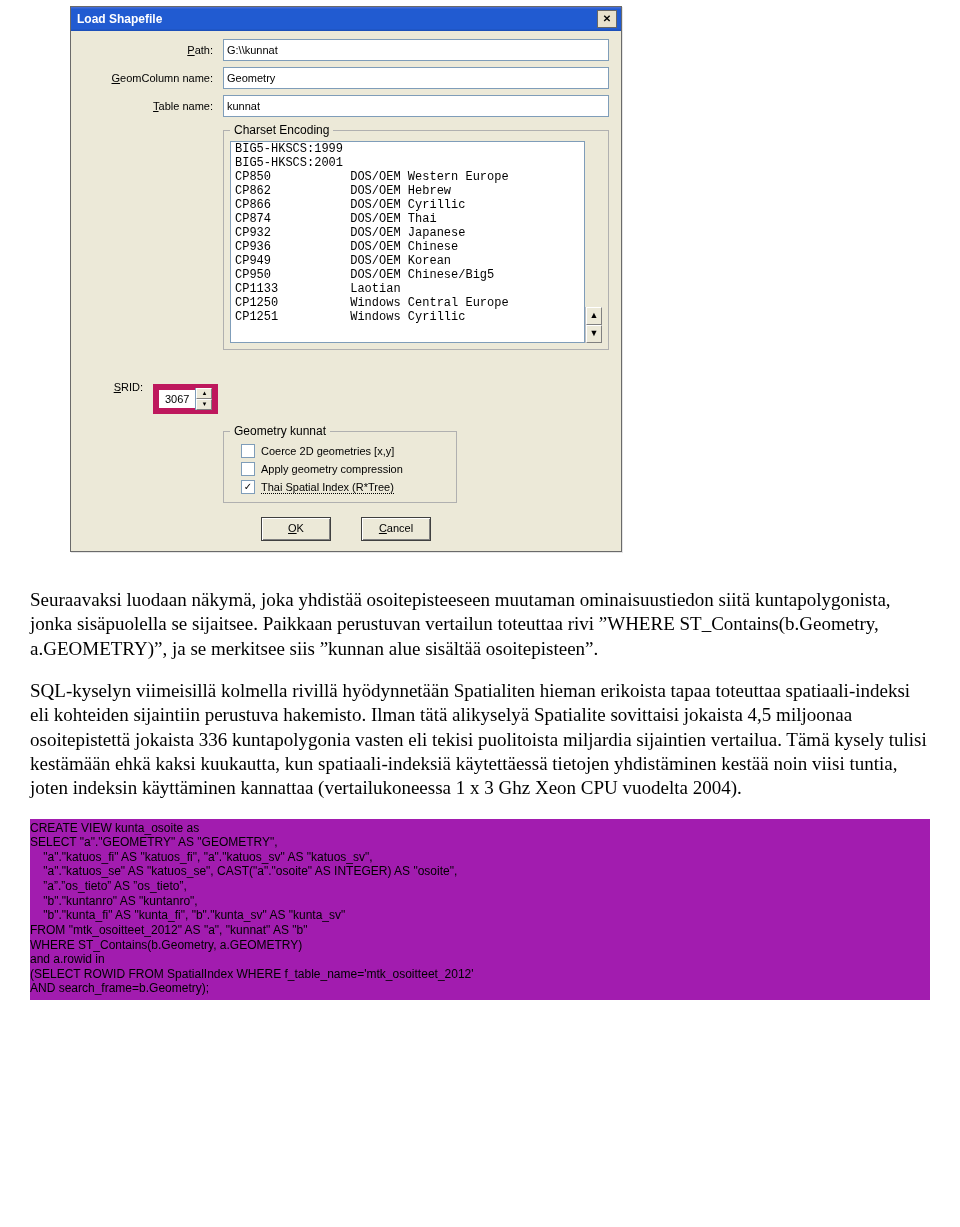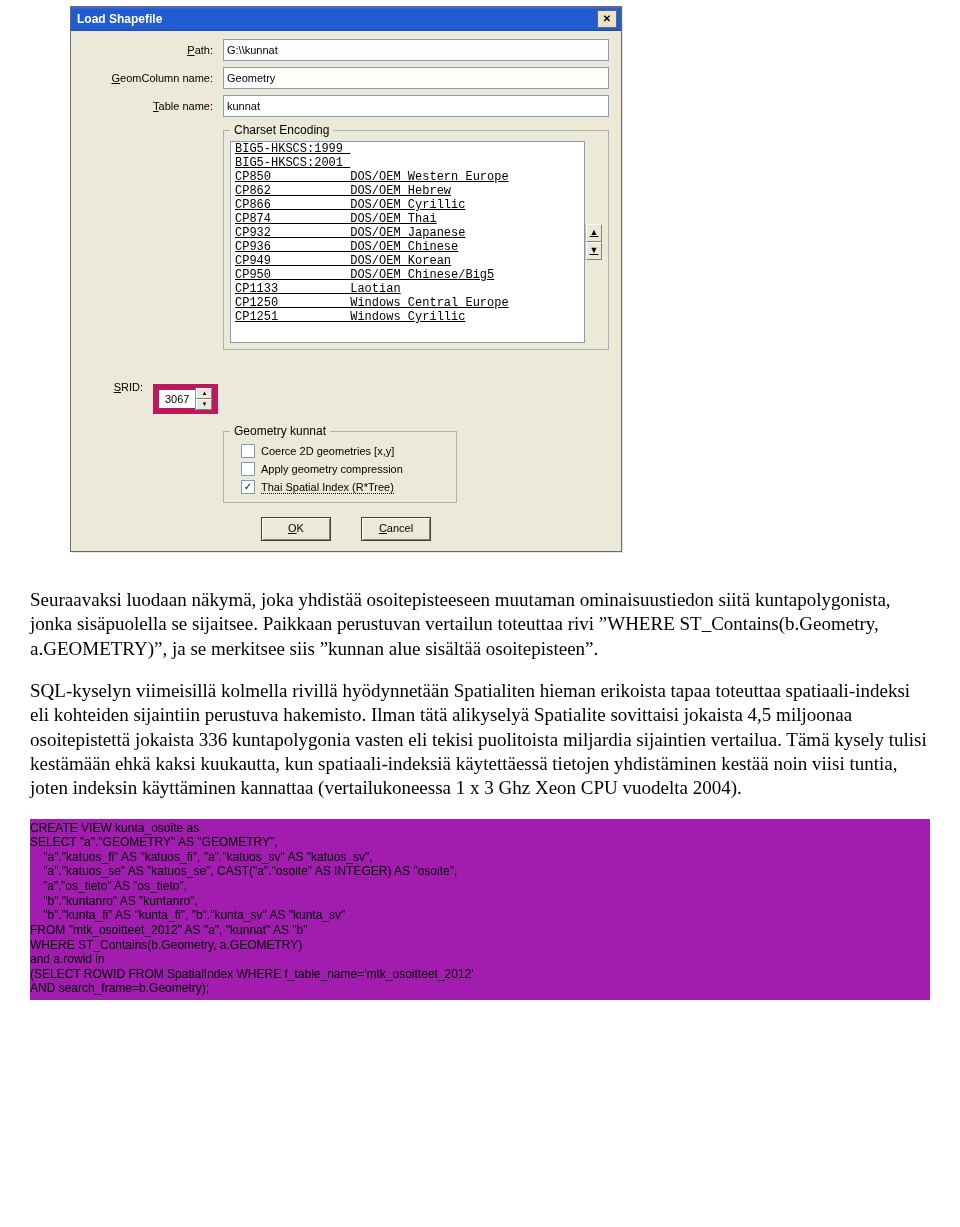--- a/index.html
+++ b/index.html
@@ -96,22 +96,21 @@
   }
   fieldset {
     border: 1px solid #b0b0b0;
     margin: 0;
     padding: 4px 6px 6px 6px;
   }
   legend { padding: 0 4px; font-size: 12px; }
   .charset-group { margin-left: 140px; margin-bottom: 10px; }
   .charset-inner {
     display: flex;
-    align-items: center;
-    text-decoration: underline;
+    align-items: flex-end;
   }
   .listbox {
     flex: 1;
     height: 200px;
     border: 1px solid #7f9db9;
     background: #fff;
     font-family: "Courier New", monospace;
     font-size: 12px;
     overflow: hidden;
     white-space: pre;

